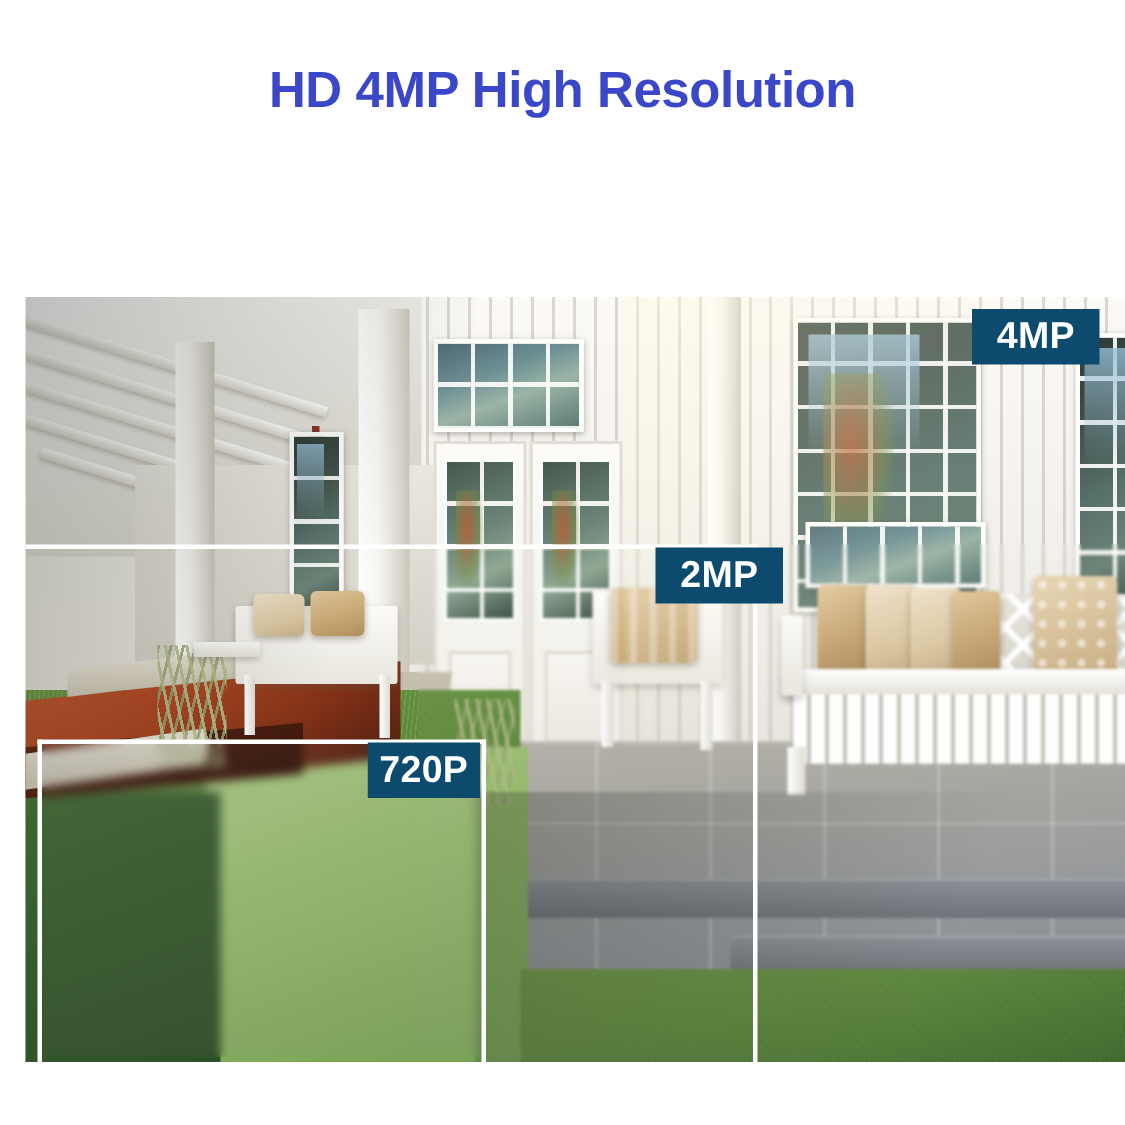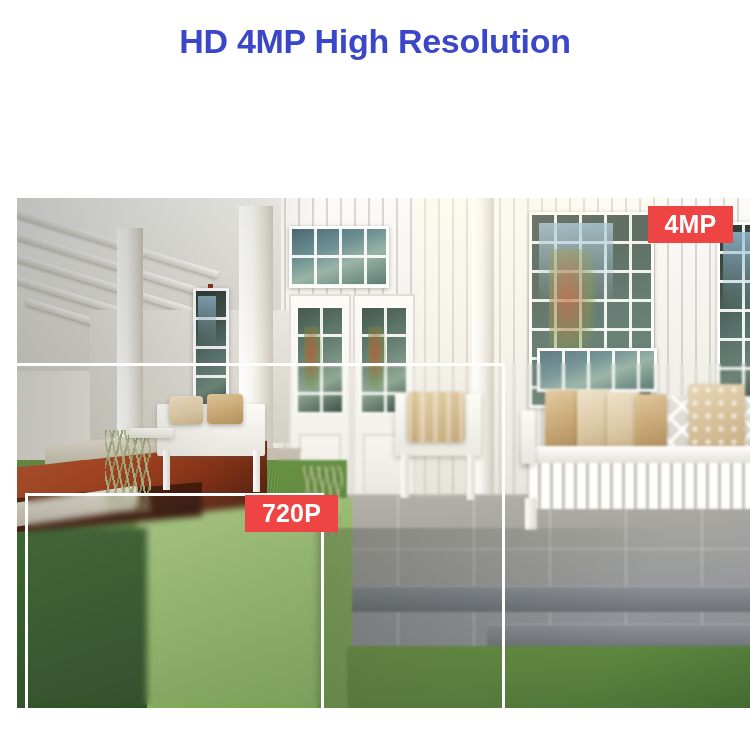--- a/index.html
+++ b/index.html
@@ -5,21 +5,21 @@
   * { margin:0; padding:0; box-sizing:border-box; }
   html,body { width:750px; height:750px; }
   body {
     background:#ffffff;
     font-family:"Liberation Sans", sans-serif;
     overflow:hidden;
     position:relative;
   }
 
   
-  .header { width:750px; text-align:center; padding-top:23px; }
+  .header { width:750px; text-align:center; padding-top:42px; }
   .title {
     font-size:34px;
     font-weight:bold;
     color:#3a47c8;
     letter-spacing:-0.3px;
     line-height:1.1;
   }
   .subtitle {
     margin-top:14px;
     font-size:22px;
@@ -296,33 +296,33 @@
   
   .rule {
     position:absolute;
     background:#ffffff;
     pointer-events:none;
   }
 
   
   .badge {
     position:absolute;
-    background:#ef4444;
+    background:#0c4a6e;
     color:#ffffff;
     font-size:25px;
     font-weight:bold;
     letter-spacing:.2px;
     display:flex;
     align-items:center;
     justify-content:center;
     line-height:1;
   }
   .badge-4mp { left:631px; top:8px;  width:85px;  height:37px; }
   .badge-2mp { left:420px; top:167px; width:85px;  height:37px; }
-  .badge-720 { left:228px; top:297px; width:93px;  height:37px; }
+  .badge-720 { left:228px; top:297px; width:75px;  height:37px; }
 </style>
 </head>
 <body>
 
 <div class="header">
   <div class="title">HD 4MP High Resolution</div>
   <div class="subtitle">
   </div>
 </div>
 
@@ -444,14 +444,15 @@
   <div class="q-720"></div>
 
   <div class="rule" style="left:0; top:165px; width:485px; height:3px;"></div>
   <div class="rule" style="left:485px; top:165px; width:3px; height:345px;"></div>
 
   <div class="rule" style="left:8px; top:295px; width:299px; height:3px;"></div>
   <div class="rule" style="left:304px; top:295px; width:3px; height:215px;"></div>
   <div class="rule" style="left:8px; top:295px; width:3px; height:215px;"></div>
 
   <div class="badge badge-4mp">4MP</div>
+  <div class="badge badge-2mp">2MP</div>
   <div class="badge badge-720">720P</div>
 </div>
 
 </body></html>

